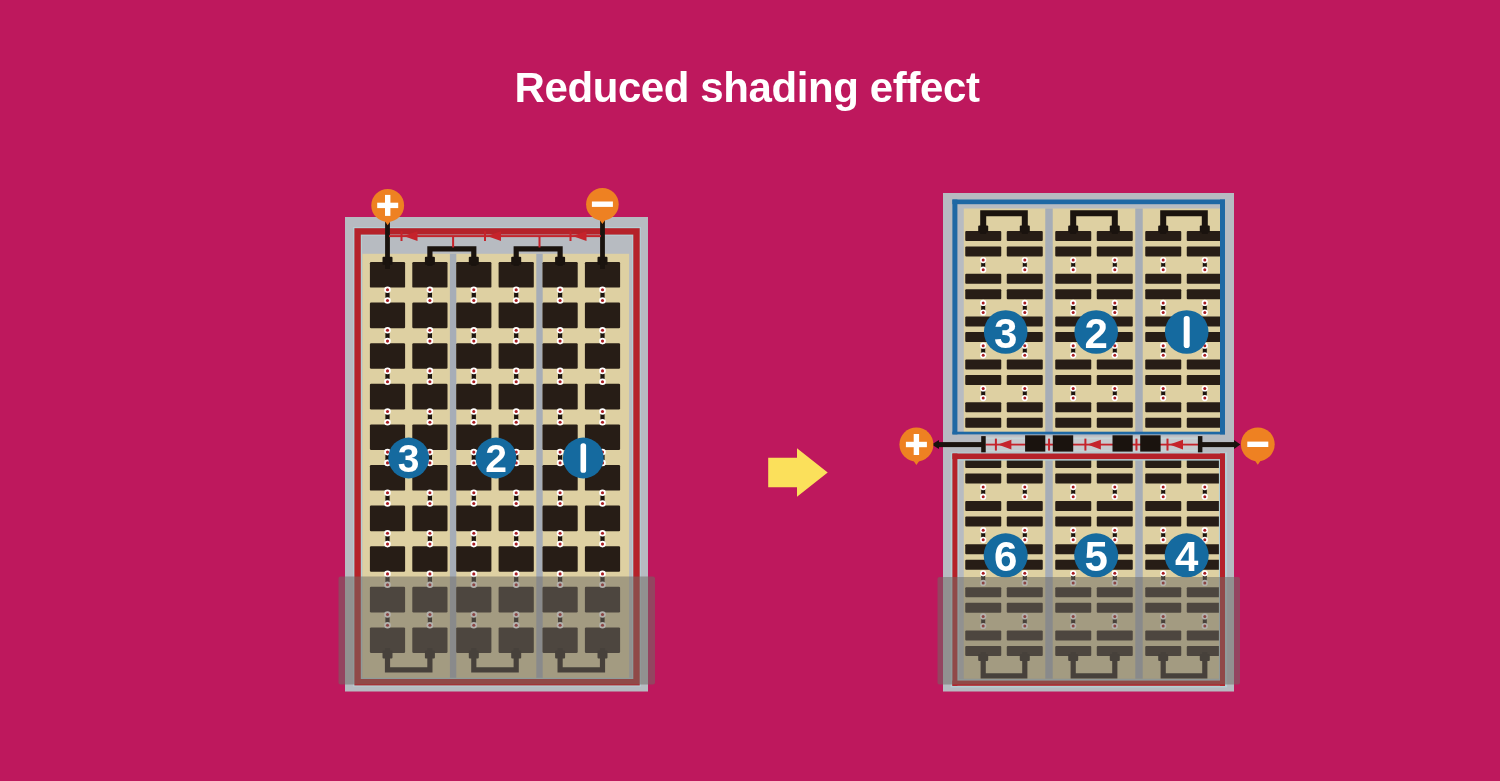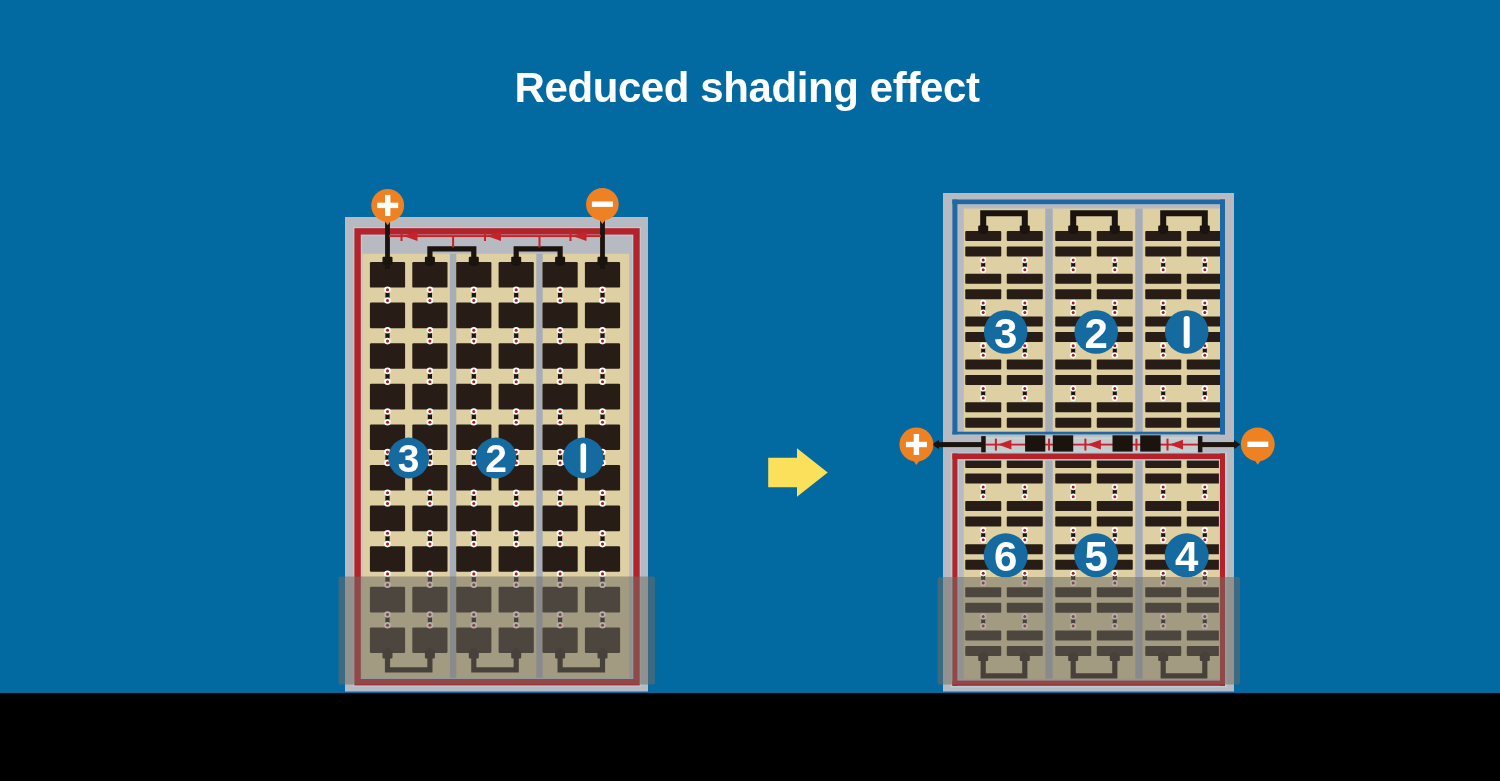--- a/index.html
+++ b/index.html
@@ -1,17 +1,17 @@
 <!DOCTYPE html>
 <html><head>
 <meta charset="utf-8">
 <title>Reduced shading effect</title>
 <style>
   html,body { margin:0; padding:0; background:#000; }
-  .stage { position:relative; width:1500px; height:693px; background:#0369a1; overflow:hidden; }
+  .stage { position:relative; width:1500px; height:781px; background:#be185d; overflow:hidden; }
   .title { position:absolute; left:-3px; top:64px; width:1500px; text-align:center;
            font-family:"Liberation Sans", sans-serif; font-weight:bold; font-size:42px;
            color:#ffffff; letter-spacing:-0.4px; }
   svg { position:absolute; left:0; top:0; }
 </style>
 </head>
 <body>
 <div class="stage">
 
 <div class="title">Reduced shading effect</div>

